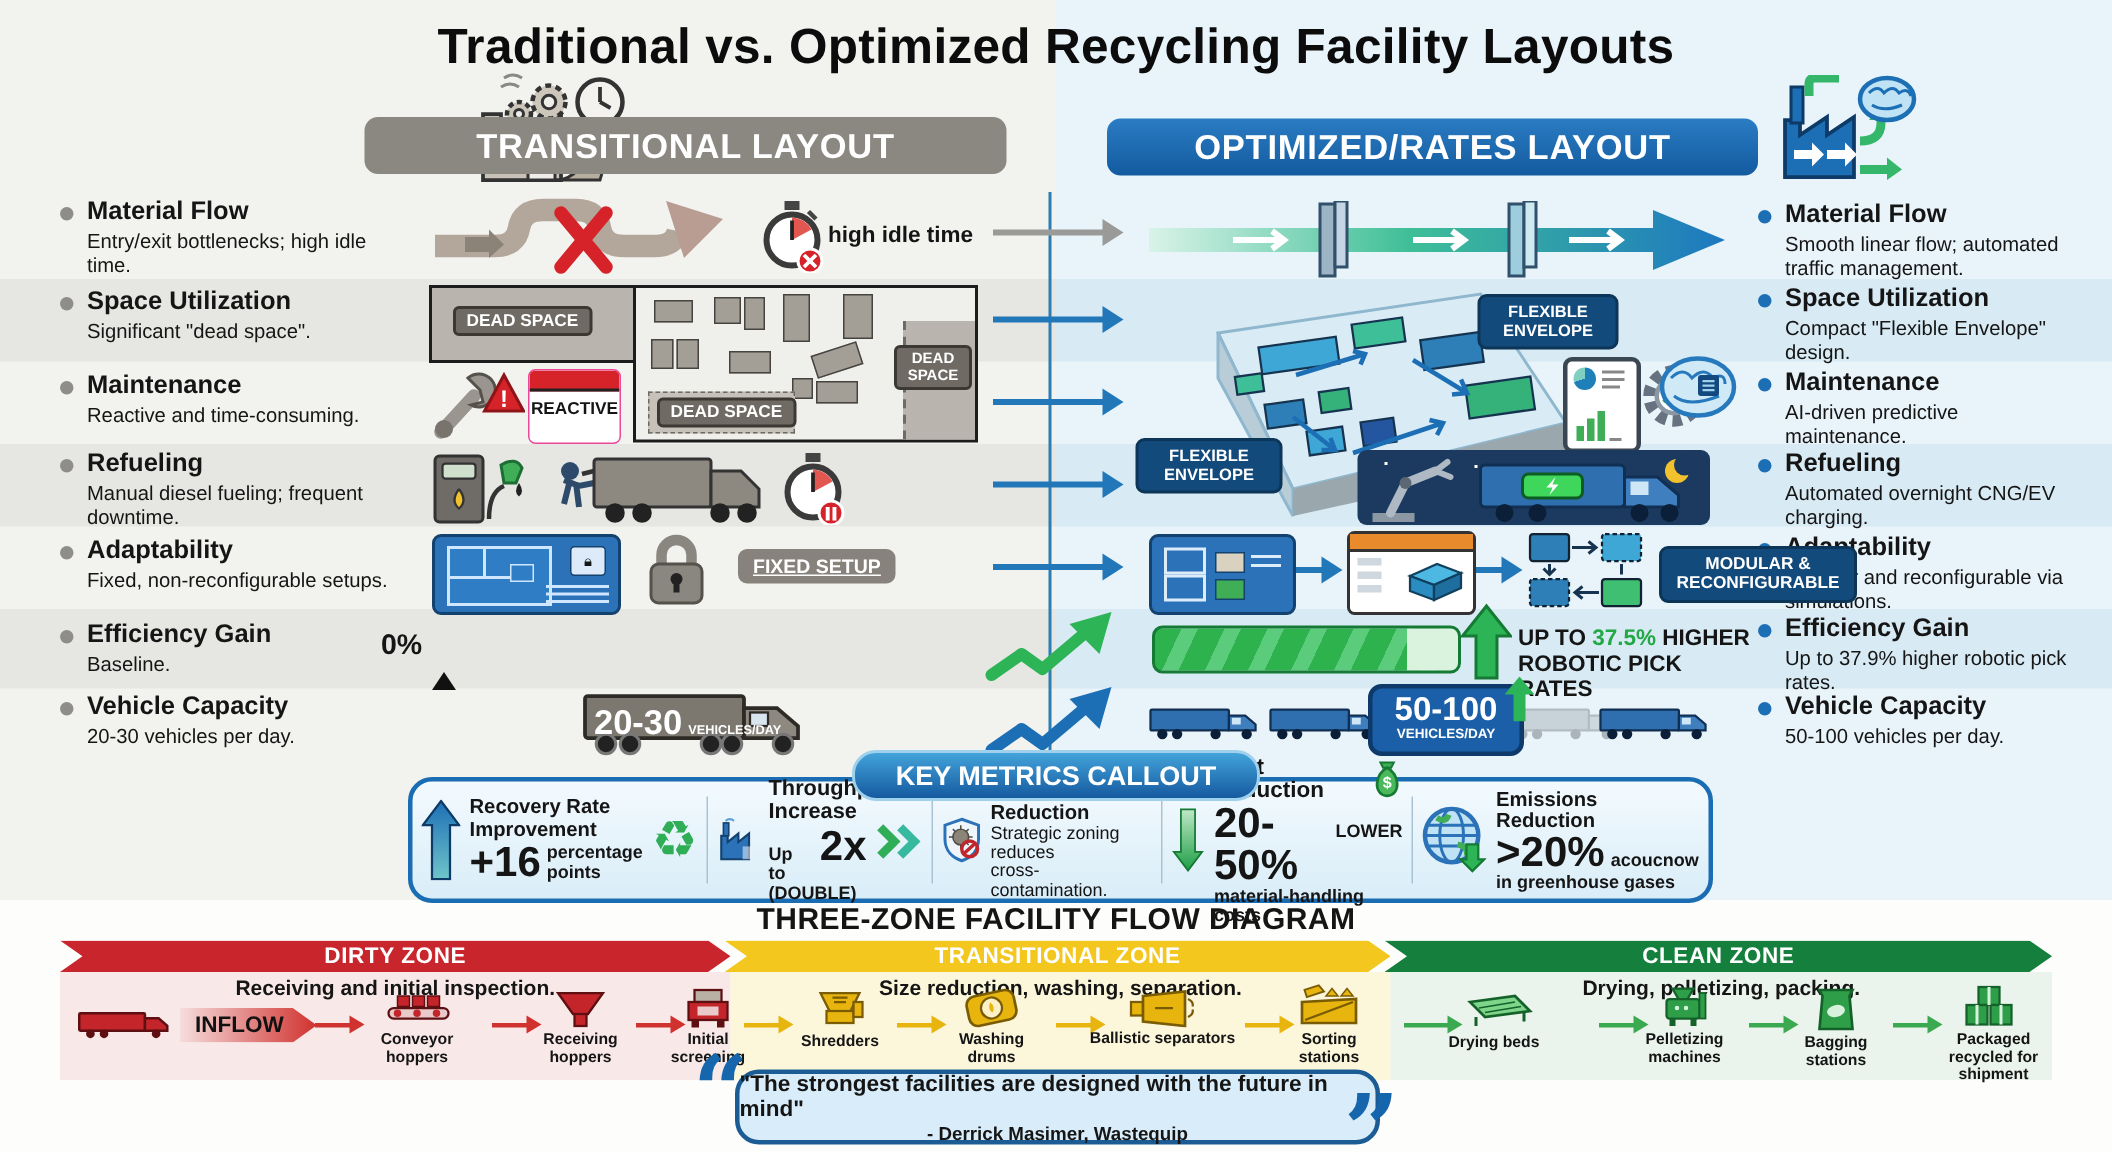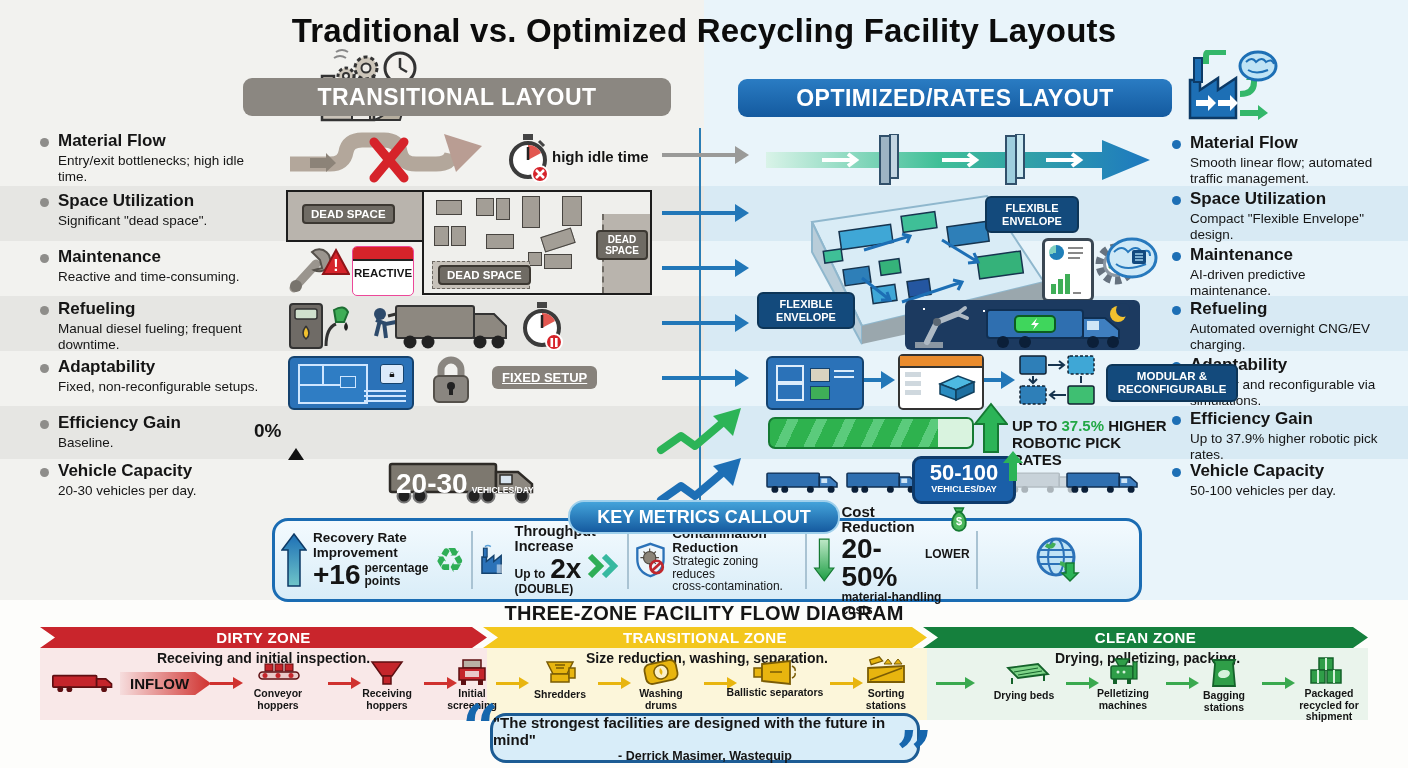--- a/index.html
+++ b/index.html
@@ -381,21 +381,21 @@
       <rect x="2" y="4" width="106" height="28" rx="2" fill="#7d786f" stroke="#2e2b27" stroke-width="2.5"></rect>
       <path d="M108,12 h22 l14,12 v8 h-36 z" fill="#8d8880" stroke="#2e2b27" stroke-width="2.5"></path>
       <rect x="112" y="15" width="12" height="9" fill="#d8e4ee" stroke="#2e2b27" stroke-width="1.5"></rect>
       <circle cx="16" cy="36" r="6.5" fill="#222" stroke="#777" stroke-width="2"></circle>
       <circle cx="32" cy="36" r="6.5" fill="#222" stroke="#777" stroke-width="2"></circle>
       <circle cx="86" cy="36" r="6.5" fill="#222" stroke="#777" stroke-width="2"></circle>
       <circle cx="100" cy="36" r="6.5" fill="#222" stroke="#777" stroke-width="2"></circle>
       <circle cx="134" cy="36" r="6.5" fill="#222" stroke="#777" stroke-width="2"></circle>
     </svg>
     <div style="position:absolute;left:8px;top:8px;display:flex;align-items:baseline;gap:4px;color:#fff;">
-      <span style="font-weight:800;font-size:28px;">20-30</span>
+      <span style="font-weight:800;font-size:23px;">20-30</span>
       <span style="font-weight:700;font-size:8.5px;">VEHICLES/DAY</span>
     </div>
   </div>
 
   <div class="abs" style="left:762px;top:134px;">
     <svg width="392" height="52" viewBox="0 0 392 52">
       <defs>
         <linearGradient id="flowgrad" x1="0" y1="0" x2="1" y2="0">
           <stop offset="0" stop-color="#d9f3e8"></stop>
             <stop offset="0.45" stop-color="#3fbf97"></stop>
@@ -684,20 +684,28 @@
     </div>
     <div class="km-div"></div>
     <div class="km-cell" style="flex:1.05;">
       <svg width="44" height="46" viewBox="0 0 44 46">
           <circle cx="20" cy="20" r="18" fill="#bfe3f5" stroke="#2b72b8" stroke-width="3"></circle>
           <ellipse cx="20" cy="20" rx="8" ry="18" fill="none" stroke="#2b72b8" stroke-width="2"></ellipse>
           <path d="M3,13 h34 M2,20 h36 M3,27 h34" stroke="#2b72b8" stroke-width="2"></path>
           <path d="M10,8 q6,4 8,-2 M24,26 q8,2 6,8" stroke="#3fae57" stroke-width="4" fill="none"></path>
           <polygon points="34,28 42,28 42,38 46,38 38,46 30,38 34,38" fill="#2cb457" stroke="#157a33" stroke-width="1.5" transform="translate(-4,-2)"></polygon>
         </svg>
+      <div>
+        <div class="km-t">Emissions Reduction</div>
+        <div style="display:flex;align-items:baseline;gap:4px;">
+          <span class="km-big">&gt;20%</span>
+          <span class="km-s" style="font-weight:700;">acoucnow</span>
+        </div>
+        <div class="km-s" style="font-weight:700;">in greenhouse gases</div>
+      </div>
     </div>
   </div>
 
   <div class="abs flow-title">THREE-ZONE FACILITY FLOW DIAGRAM</div>
 
   <div class="abs zone-banner" style="left:40px;top:627px;width:447px;background:#c9252c;">DIRTY ZONE</div>
   <div class="abs zone-banner" style="left:483px;top:627px;width:444px;background:#f3c71d;">TRANSITIONAL ZONE</div>
   <div class="abs zone-banner" style="left:923px;top:627px;width:445px;background:#15803d;">CLEAN ZONE</div>
 
   <div class="abs zone-body" style="left:40px;top:648px;width:447px;background:#f9e8e8;">
@@ -790,21 +798,21 @@
         <path d="M6,2 l10,-0 2,5 -12,0 z" fill="#e8b50f" stroke="#7a5c05" stroke-width="1.3" transform="rotate(-18 12 4)"></path>
         <polygon points="24,3 28,8 20,8" fill="#e8b50f" stroke="#7a5c05"></polygon>
         <polygon points="34,3 38,8 30,8" fill="#e8b50f" stroke="#7a5c05"></polygon>
         <polygon points="4,12 40,10 40,26 4,26" fill="#e8b50f" stroke="#7a5c05" stroke-width="1.8"></polygon>
         <path d="M6,24 L38,12" stroke="#7a5c05" stroke-width="1.5"></path>
       </svg>
     <div class="zlabel">Sorting stations</div>
   </div>
 
   <div class="abs zarrow za-grn" style="left:936px;top:682px;width:30px;"></div>
-  <div class="abs zitem" style="left:988px;top:662px;width:72px;align-items:center;">
+  <div class="abs zitem" style="left:960px;top:662px;width:72px;align-items:center;">
     <svg width="52" height="26" viewBox="0 0 52 26">
         <polygon points="10,6 40,2 50,12 20,16" fill="#7ed488" stroke="#14622a" stroke-width="1.8"></polygon>
         <path d="M16,10 l24,-4 M20,13 l24,-4" stroke="#14622a" stroke-width="1"></path>
         <path d="M14,16 v6 M46,13 v6" stroke="#14622a" stroke-width="2"></path>
       </svg>
     <div class="zlabel">Drying beds</div>
   </div>
   <div class="abs zarrow za-grn" style="left:1066px;top:682px;"></div>
   <div class="abs zitem" style="left:1088px;top:658px;width:70px;">
     <svg width="36" height="28" viewBox="0 0 36 28">

